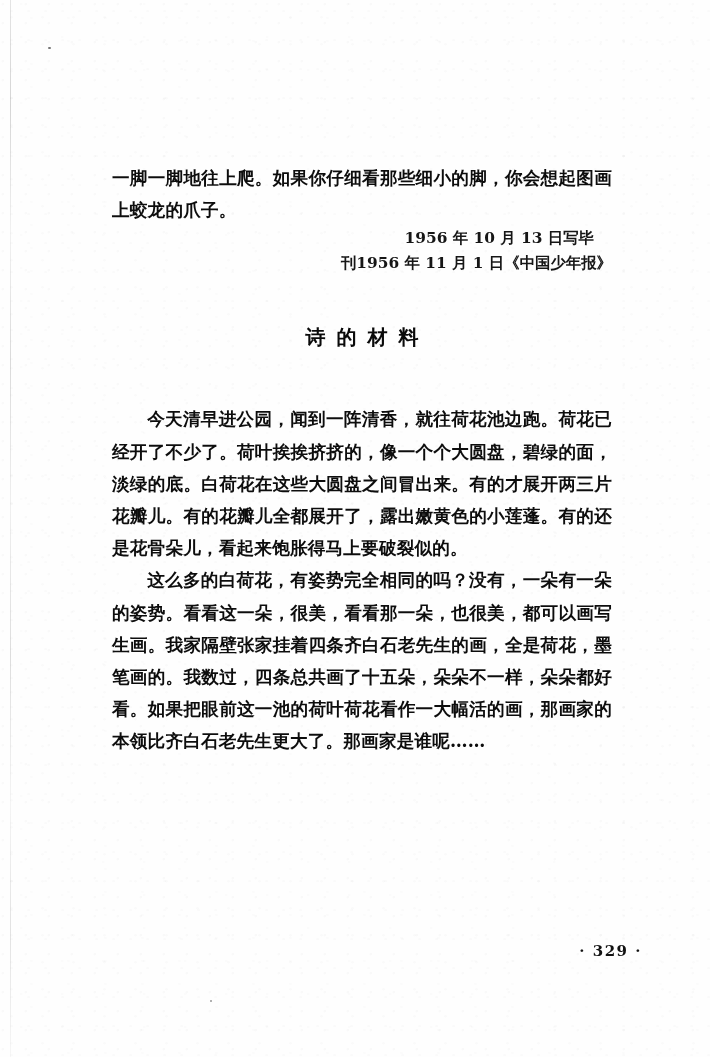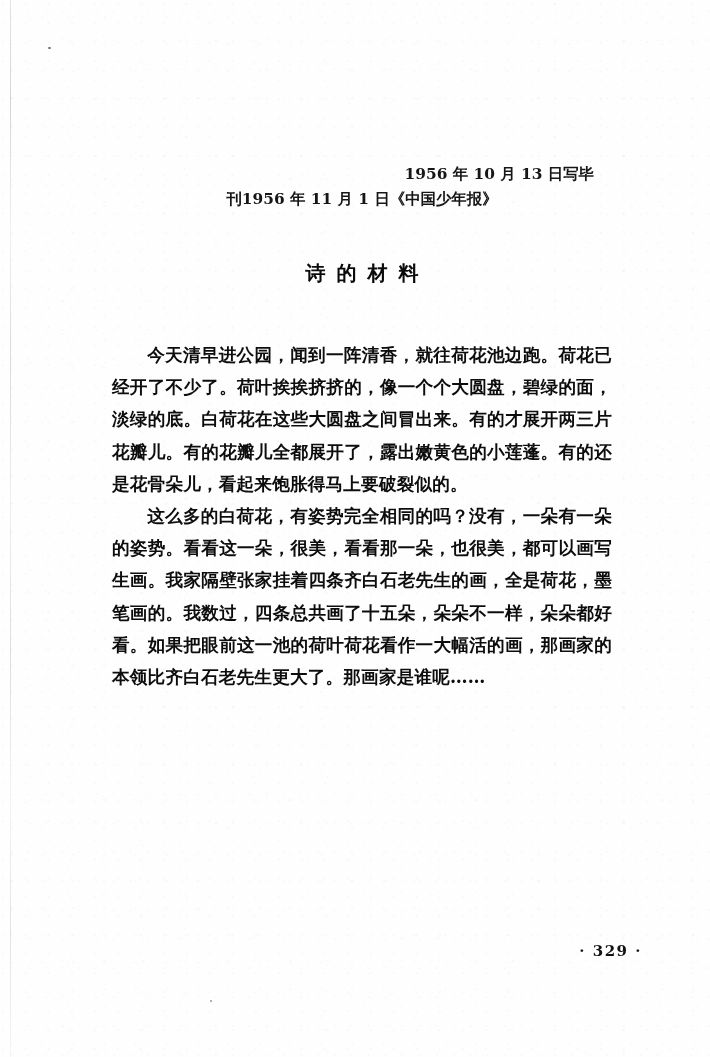--- a/index.html
+++ b/index.html
@@ -88,21 +88,21 @@
     font-size: 15.4px;
     line-height: 25px;
     font-weight: 600;
     color: #161616;
   }
   .byline-line {
     text-align: right;
     white-space: nowrap;
   }
   .byline-line.date-line { padding-right: 18px; }
-  .byline-line.pub-line  { padding-right: 0px; text-align: center; }
+  .byline-line.pub-line  { padding-right: 0px; }
 
   .section-title {
     margin-top: 48px;
     margin-bottom: 52px;
     text-align: center;
     font-size: 20px;
     font-weight: 700;
     letter-spacing: 11px;
     text-indent: 11px;
     color: #0a0a0a;
@@ -123,20 +123,21 @@
 
 <div class="page">
 
   <div class="paper-grain"></div>
   <div class="scan-line"></div>
   <div class="speck speck-a"></div>
   <div class="speck speck-b"></div>
 
   <div class="content">
 
+    <p class="para no-indent">一脚一脚地往上爬。如果你仔细看那些细小的脚，你会想起图画上蛟龙的爪子。</p>
 
 
     <div class="byline-block">
       <div class="byline-line date-line">1956 年 10 月 13 日写毕</div>
       <div class="byline-line pub-line">刊1956 年 11 月 1 日《中国少年报》</div>
     </div>
 
     <h2 class="section-title">诗的材料</h2>
 
     <p class="para">今天清早进公园，闻到一阵清香，就往荷花池边跑。荷花已经开了不少了。荷叶挨挨挤挤的，像一个个大圆盘，碧绿的面，淡绿的底。白荷花在这些大圆盘之间冒出来。有的才展开两三片花瓣儿。有的花瓣儿全都展开了，露出嫩黄色的小莲蓬。有的还是花骨朵儿，看起来饱胀得马上要破裂似的。</p>

